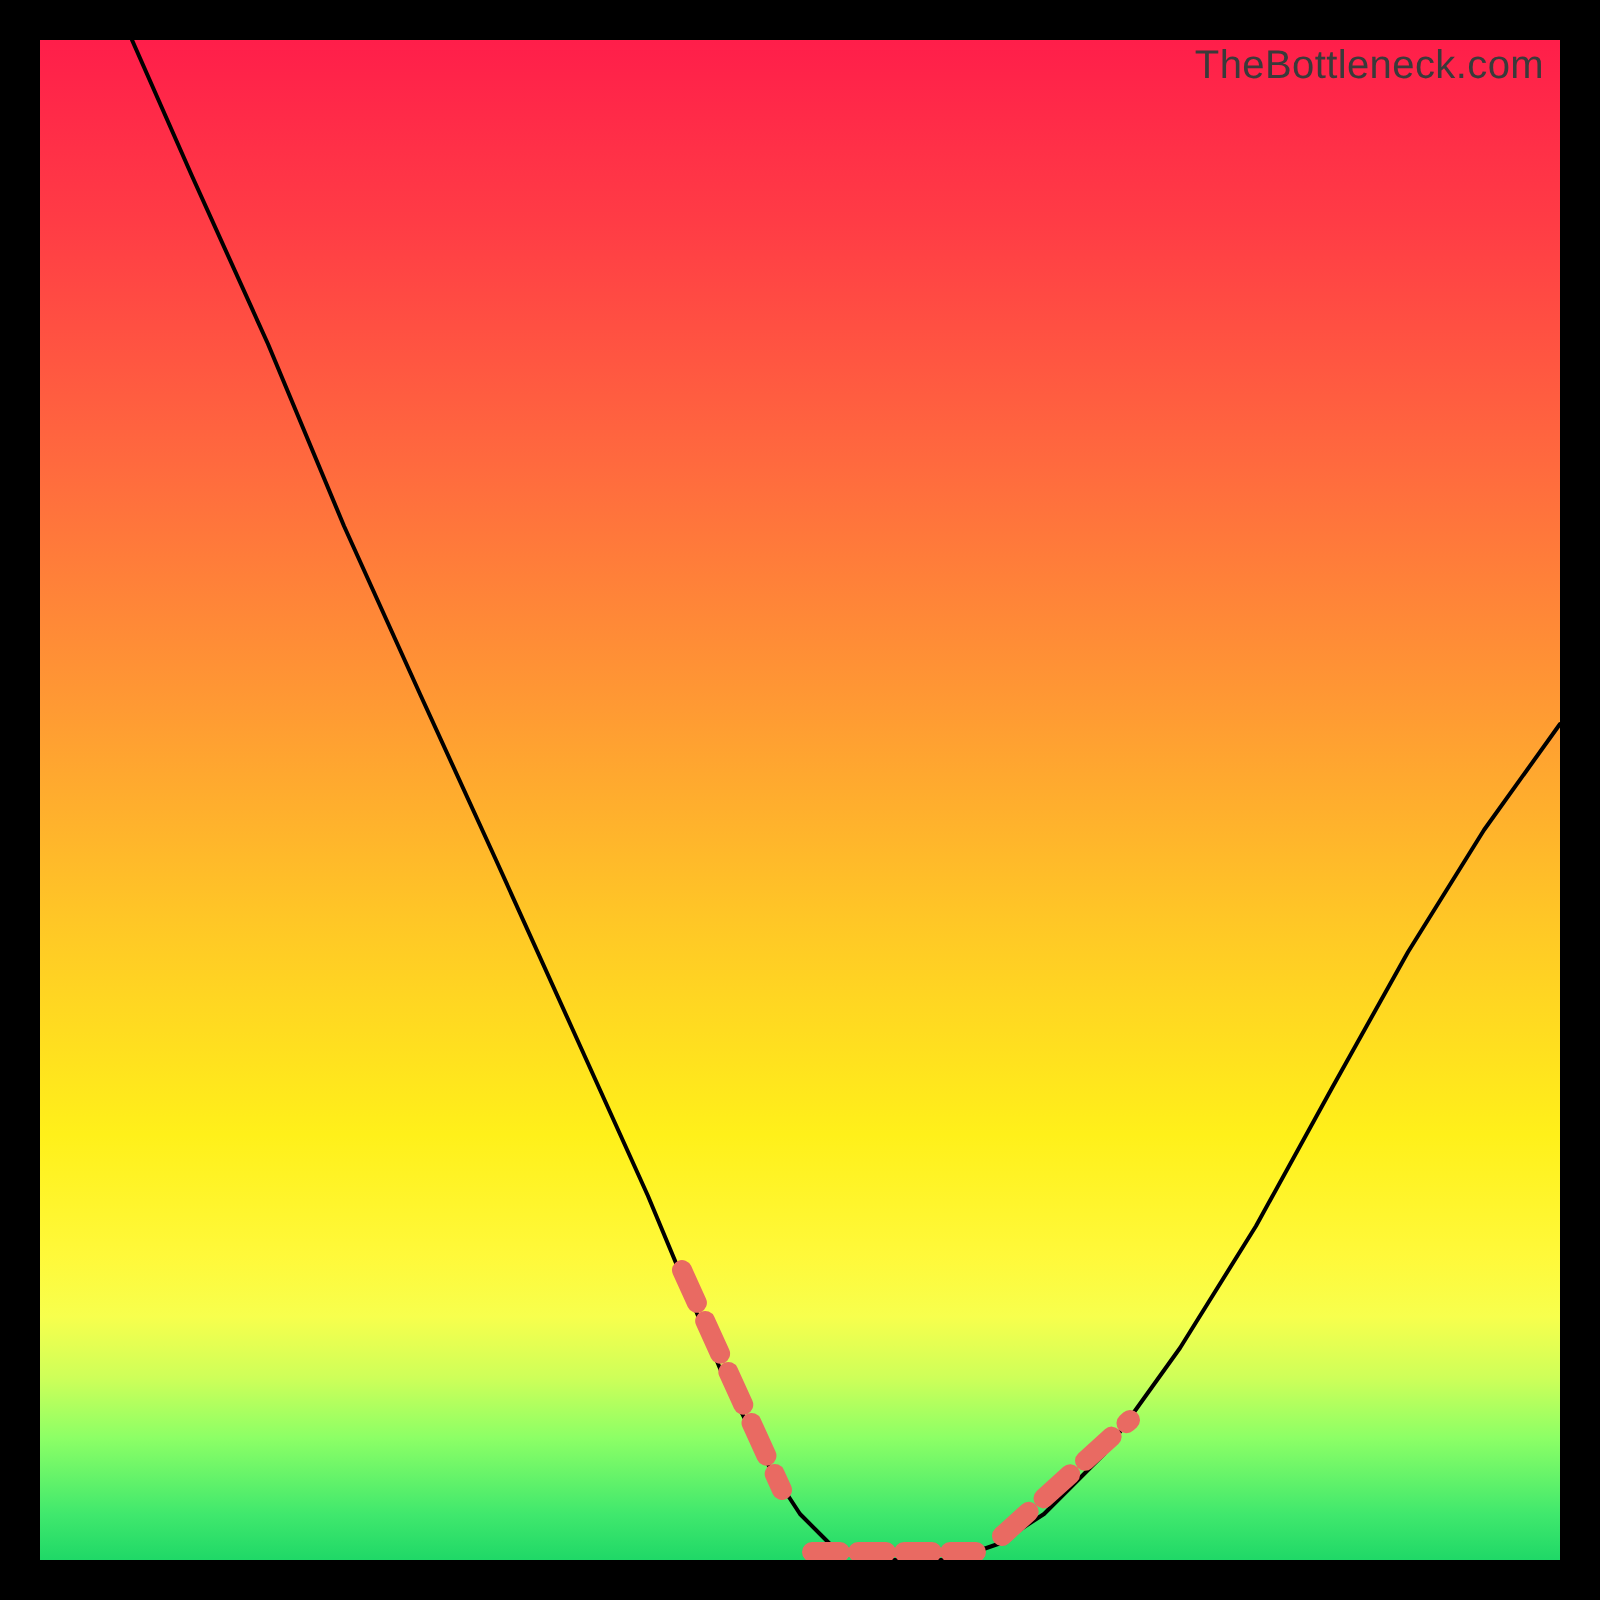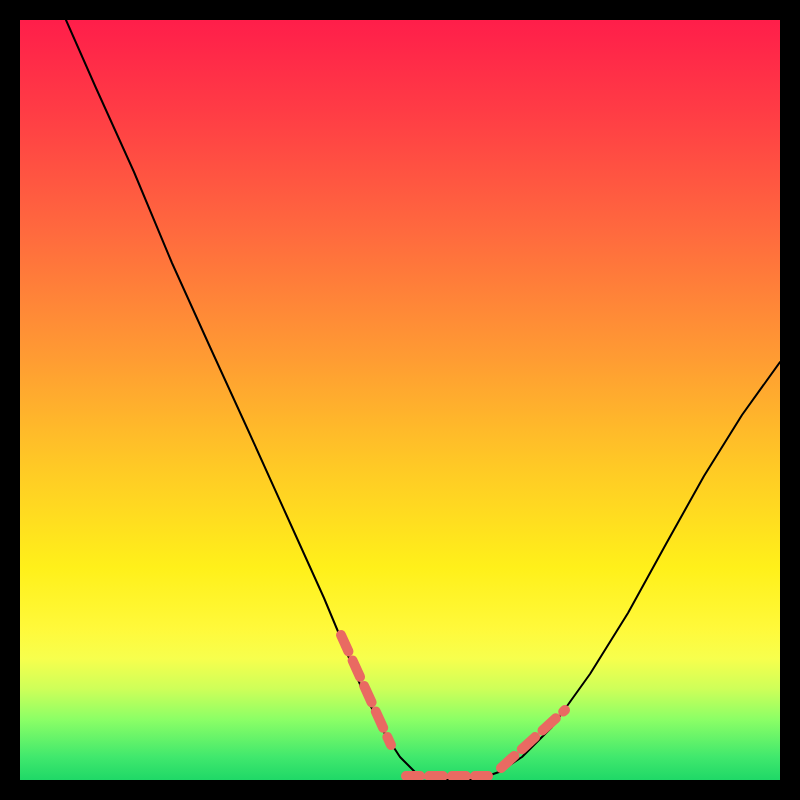--- a/index.html
+++ b/index.html
@@ -57,20 +57,21 @@
     height: 760px;
   }
 </style>
 </head>
 <body>
 
 <div class="frame">
 
   <div class="plot-area">
 
+    <span class="watermark">TheBottleneck.com</span>
 
     <svg class="curve" viewBox="0 0 760 760" preserveAspectRatio="none">
 
       <path d="M 46 0
                L 76 68
                L 114 152
                L 152 243
                L 190 327
                L 228 410
                L 266 494

